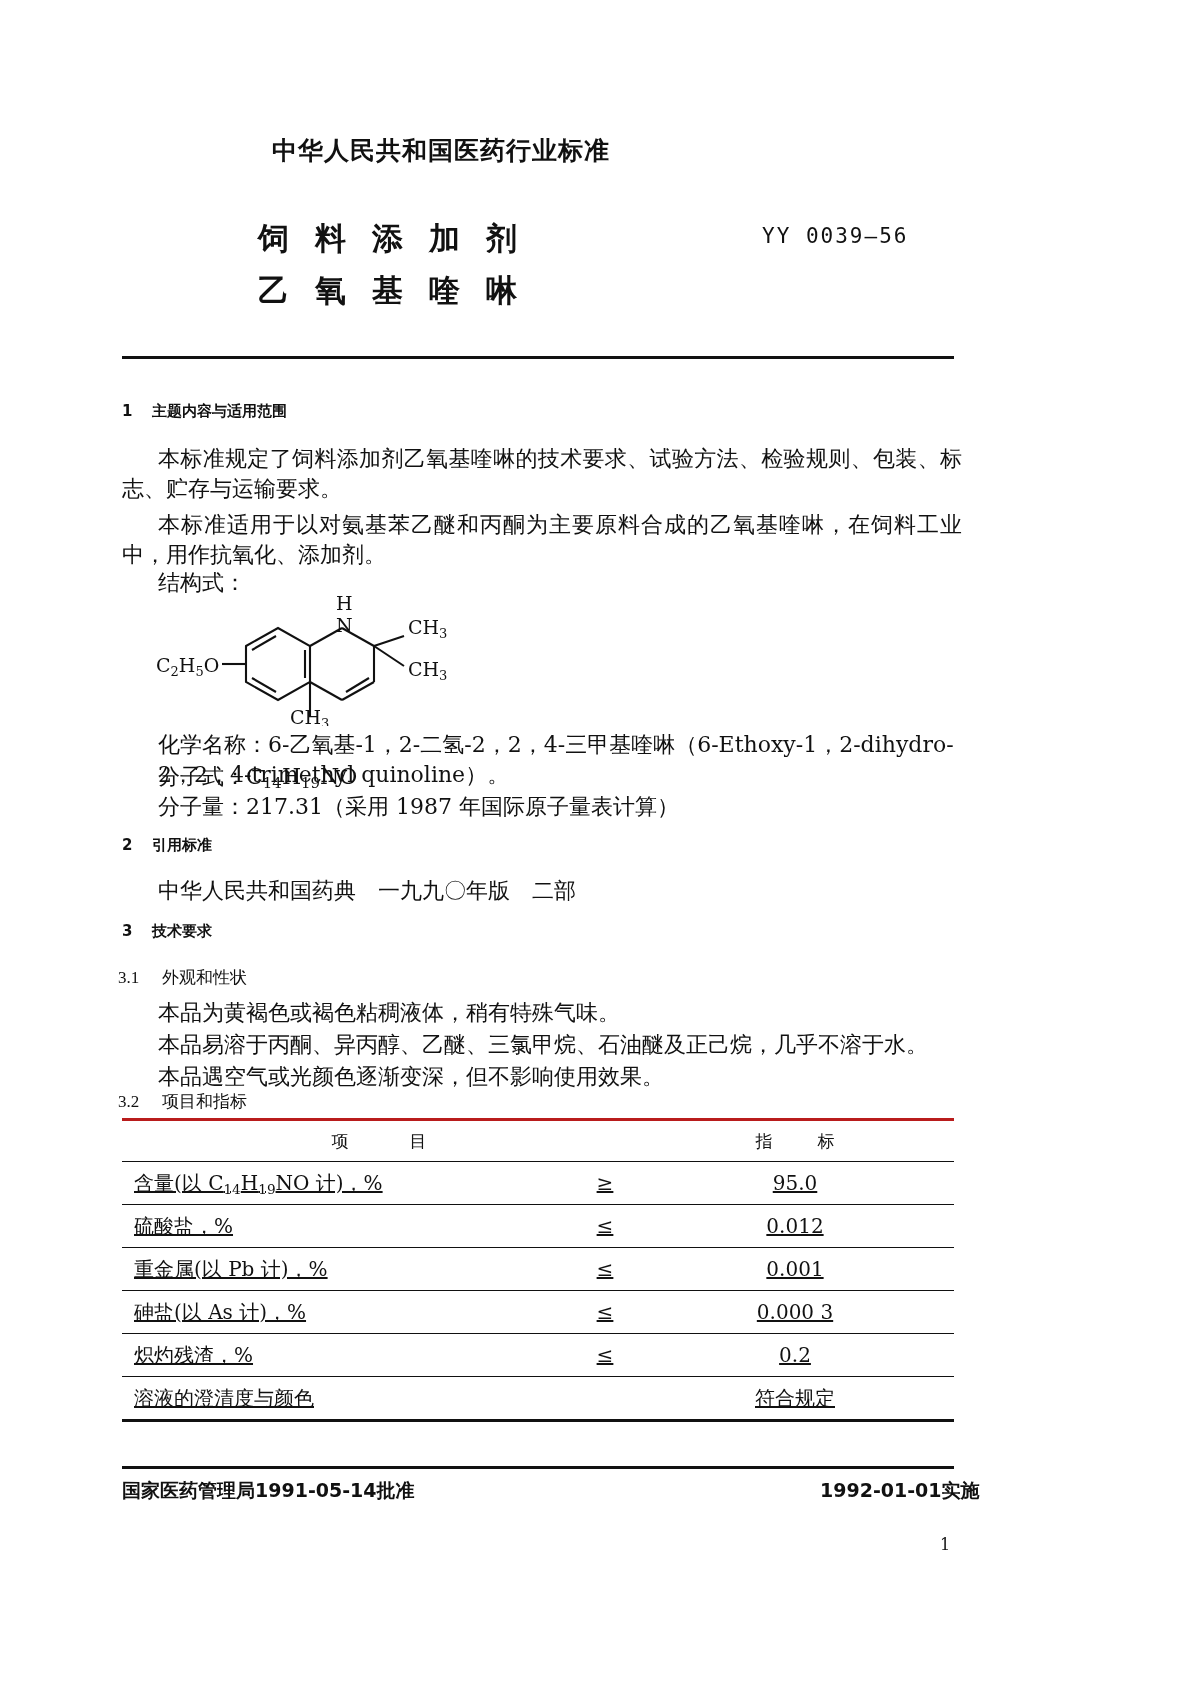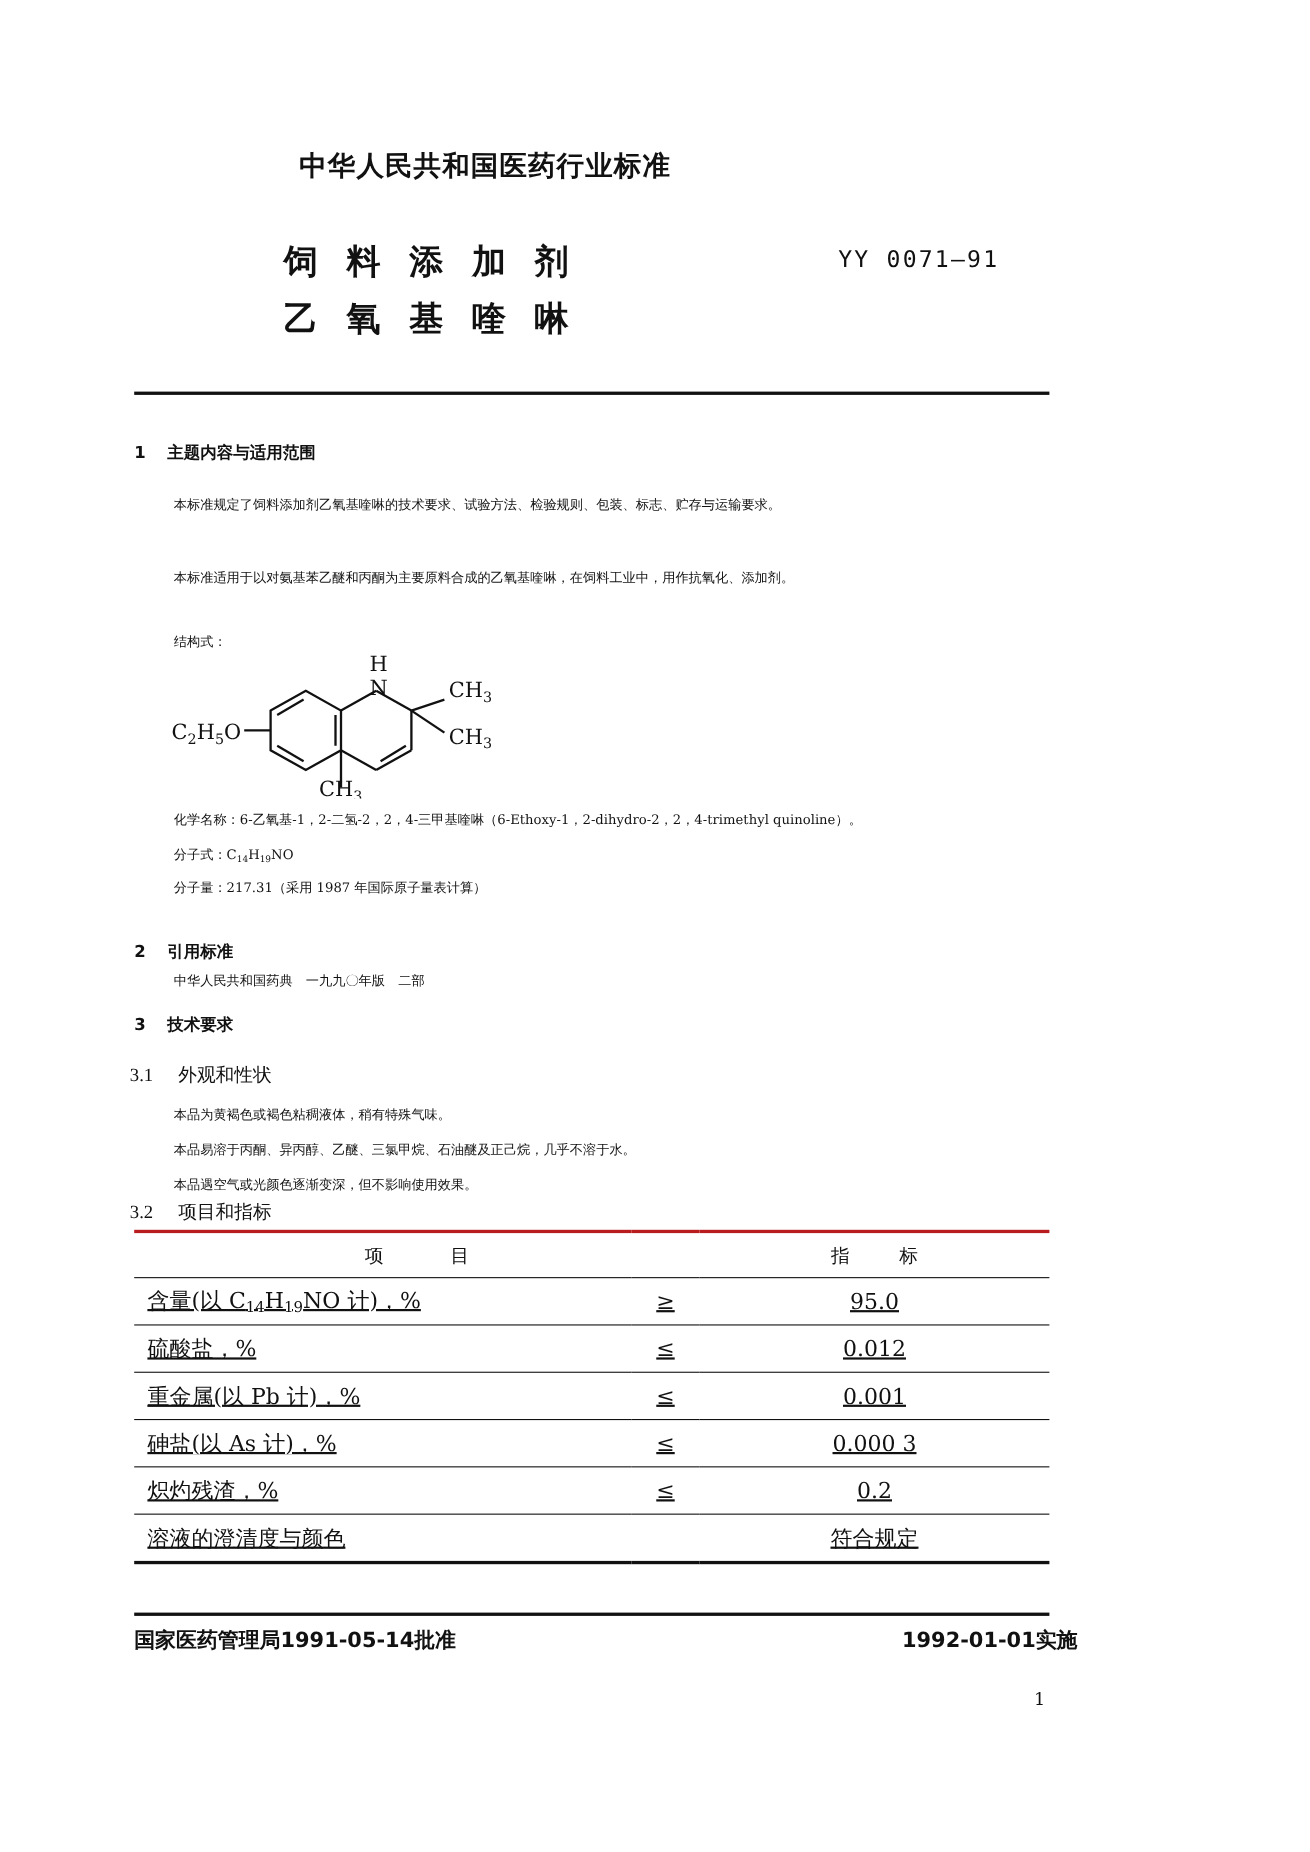--- a/index.html
+++ b/index.html
@@ -81,21 +81,21 @@
     font-size: 17px;
     font-family: Liberation Serif, serif;
     white-space: nowrap;
   }
   .sub-num {
     display: inline-block;
     width: 44px;
   }
   .para {
     position: absolute;
-    font-size: 12px;
+    font-size: 22px;
     line-height: 30px;
     font-family: "DejaVu Serif", "Liberation Serif", serif;
   }
   .para.wide { width: 840px; text-align: justify; }
   .nowrap { white-space: nowrap; }
   sub { font-size: 0.68em; vertical-align: -0.28em; }
 
   
   .struct {
     position: absolute;
@@ -199,21 +199,21 @@
 
 <div class="page">
 
   <div class="std-org">中华人民共和国医药行业标准</div>
 
   <div class="title-block">
     <div class="title-line">饲料添加剂</div>
     <div class="title-line">乙氧基喹啉</div>
   </div>
 
-  <div class="std-code">YY 0071—91</div>
+  <div class="std-code">YY 0039—56</div>
 
   <div class="rule-top"></div>
 
   <div class="sec-head" style="left:122px; top:402px;">
     <span class="sec-num">1</span><span>主题内容与适用范围</span>
   </div>
 
   <div class="para wide" style="left:122px; top:444px; text-indent:36px;">本标准规定了饲料添加剂乙氧基喹啉的技术要求、试验方法、检验规则、包装、标志、贮存与运输要求。</div>
 
   <div class="para wide" style="left:122px; top:510px; text-indent:36px;">本标准适用于以对氨基苯乙醚和丙酮为主要原料合成的乙氧基喹啉，在饲料工业中，用作抗氧化、添加剂。</div>
@@ -257,21 +257,21 @@
   </div>
 
   <div class="para" style="left:158px; top:730px; width:830px;">化学名称：6-乙氧基-1，2-二氢-2，2，4-三甲基喹啉（6-Ethoxy-1，2-dihydro-2，2，4-trimethyl quinoline）。</div>
 
   <div class="para nowrap" style="left:158px; top:762px;">
     <span>分子式：</span><span>C<sub>14</sub>H<sub>19</sub>NO</span>
   </div>
 
   <div class="para nowrap" style="left:158px; top:792px;">分子量：217.31（采用 1987 年国际原子量表计算）</div>
 
-  <div class="sec-head" style="left:122px; top:836px;margin-top:20px;">
+  <div class="sec-head" style="left:122px; top:836px;">
     <span class="sec-num">2</span><span>引用标准</span>
   </div>
 
   <div class="para nowrap" style="left:158px; top:876px;">中华人民共和国药典　一九九〇年版　二部</div>
 
   <div class="sec-head" style="left:122px; top:922px;">
     <span class="sec-num">3</span><span>技术要求</span>
   </div>
 
   <div class="sub-head" style="left:118px; top:966px;">

